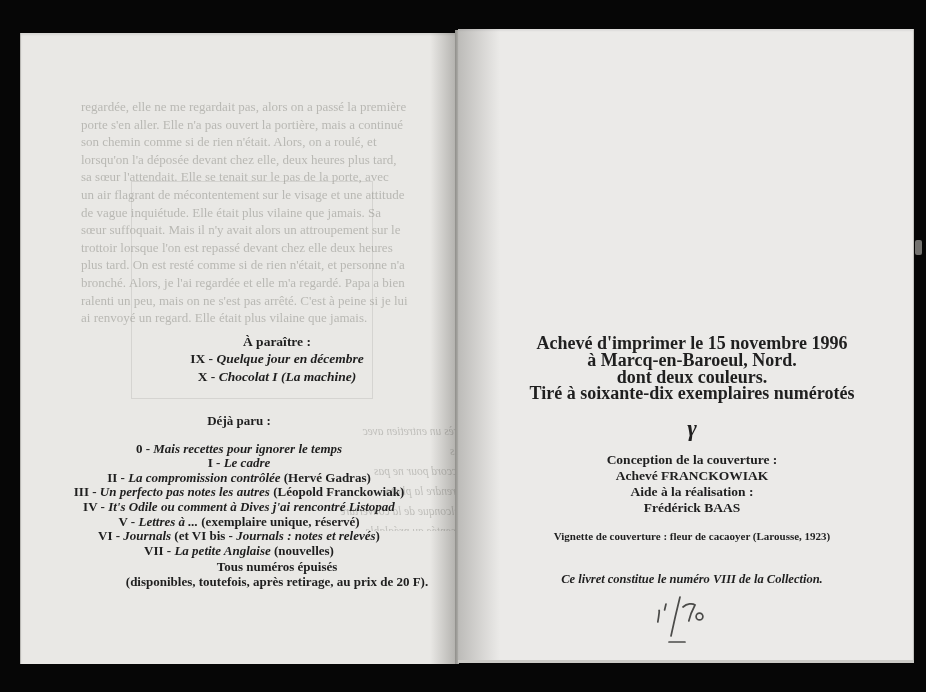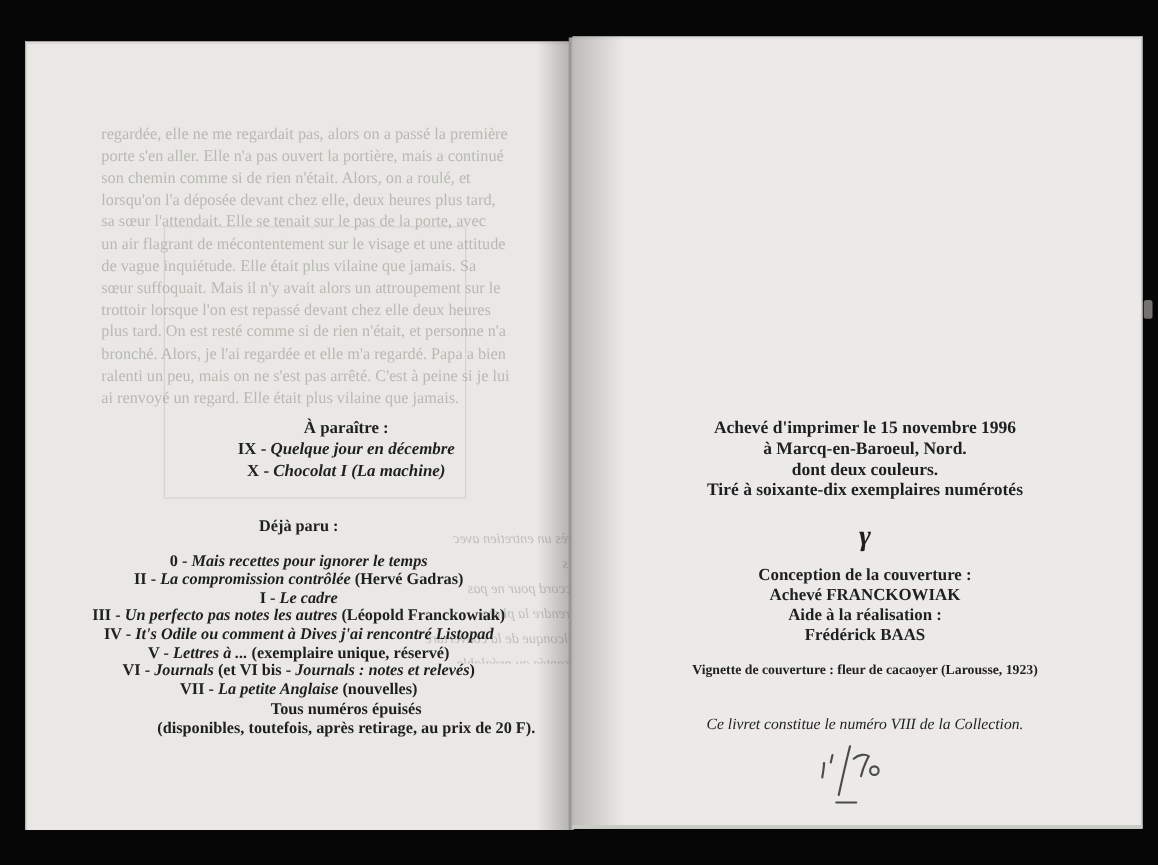--- a/index.html
+++ b/index.html
@@ -26,25 +26,25 @@
              border:1px solid rgba(110,110,104,0.16);}
   #ghost-side{left:318px;top:388px;width:132px;font-size:11.5px;line-height:20px;
              font-style:italic;transform:scaleX(-1);color:rgba(112,112,106,0.34);
              overflow:hidden;height:110px;}
   
   .centered{position:absolute;text-align:center;font-weight:bold;}
   #a-paraitre{left:56px;top:300px;width:400px;font-size:13.5px;line-height:17.4px;}
   #deja-paru{left:18px;top:381px;width:400px;font-size:13px;line-height:14.6px;}
   #deja-paru .ln, #a-paraitre .ln{white-space:nowrap;}
   #epuises-note{left:56px;top:526px;width:400px;font-size:13px;line-height:15px;}
-  #colophon{left:14px;top:306px;width:440px;font-size:14px;line-height:16.8px;text-align:center;}
+  #colophon{left:14px;top:306px;width:440px;font-size:18px;line-height:16.8px;text-align:center;}
   #ornament{left:14px;top:387px;width:440px;font-size:23px;font-style:italic;}
   #credits{left:14px;top:423px;width:440px;font-size:13.5px;line-height:16px;}
   #vignette-note{left:14px;top:501px;width:440px;font-size:11px;font-weight:700;}
-  #collection-note{left:14px;top:543px;width:440px;font-size:12.5px;font-weight:400;
+  #collection-note{left:14px;top:543px;width:440px;font-size:12.5px;font-weight:700;
              font-style:italic;}
   em{font-style:italic;}
   #handwritten-number{position:absolute;left:188px;top:566px;width:64px;height:56px;}
   #edge-tab{position:absolute;left:915px;top:240px;width:7px;height:15px;
              background:#8e8d89;border-radius:2px;opacity:0.8;}
 </style>
 </head>
 <body>
 
 <div id="scan">
@@ -78,22 +78,22 @@
       <div>
           <div class="ln"><span>IX - </span><em>Quelque jour en décembre</em></div>
           <div class="ln"><span>X - </span><em>Chocolat I (La machine)</em></div>
         </div>
     </div>
 
     <div class="centered" id="deja-paru">
       <div class="ln" style="margin-bottom:13px;">Déjà paru :</div>
       <div>
           <div class="ln"><span>0 - </span><em>Mais recettes pour ignorer le temps</em></div>
+          <div class="ln"><span>I - </span><em>Le cadre</em></div>
           <div class="ln"><span>II - </span><em>La compromission contrôlée</em><span> (Hervé Gadras)</span></div>
-          <div class="ln"><span>I - </span><em>Le cadre</em></div>
           <div class="ln"><span>III - </span><em>Un perfecto pas notes les autres</em><span> (Léopold Franckowiak)</span></div>
           <div class="ln"><span>IV - </span><em>It's Odile ou comment à Dives j'ai rencontré Listopad</em></div>
           <div class="ln"><span>V - </span><em>Lettres à ...</em><span> (exemplaire unique, réservé)</span></div>
           <div class="ln"><span>VI - </span><em>Journals</em><span> (et VI bis - </span><em>Journals : notes et relevés</em><span>)</span></div>
           <div class="ln"><span>VII - </span><em>La petite Anglaise</em><span> (nouvelles)</span></div>
         </div>
     </div>
 
     <div class="centered" id="epuises-note">
         <div class="ln">Tous numéros épuisés</div>

